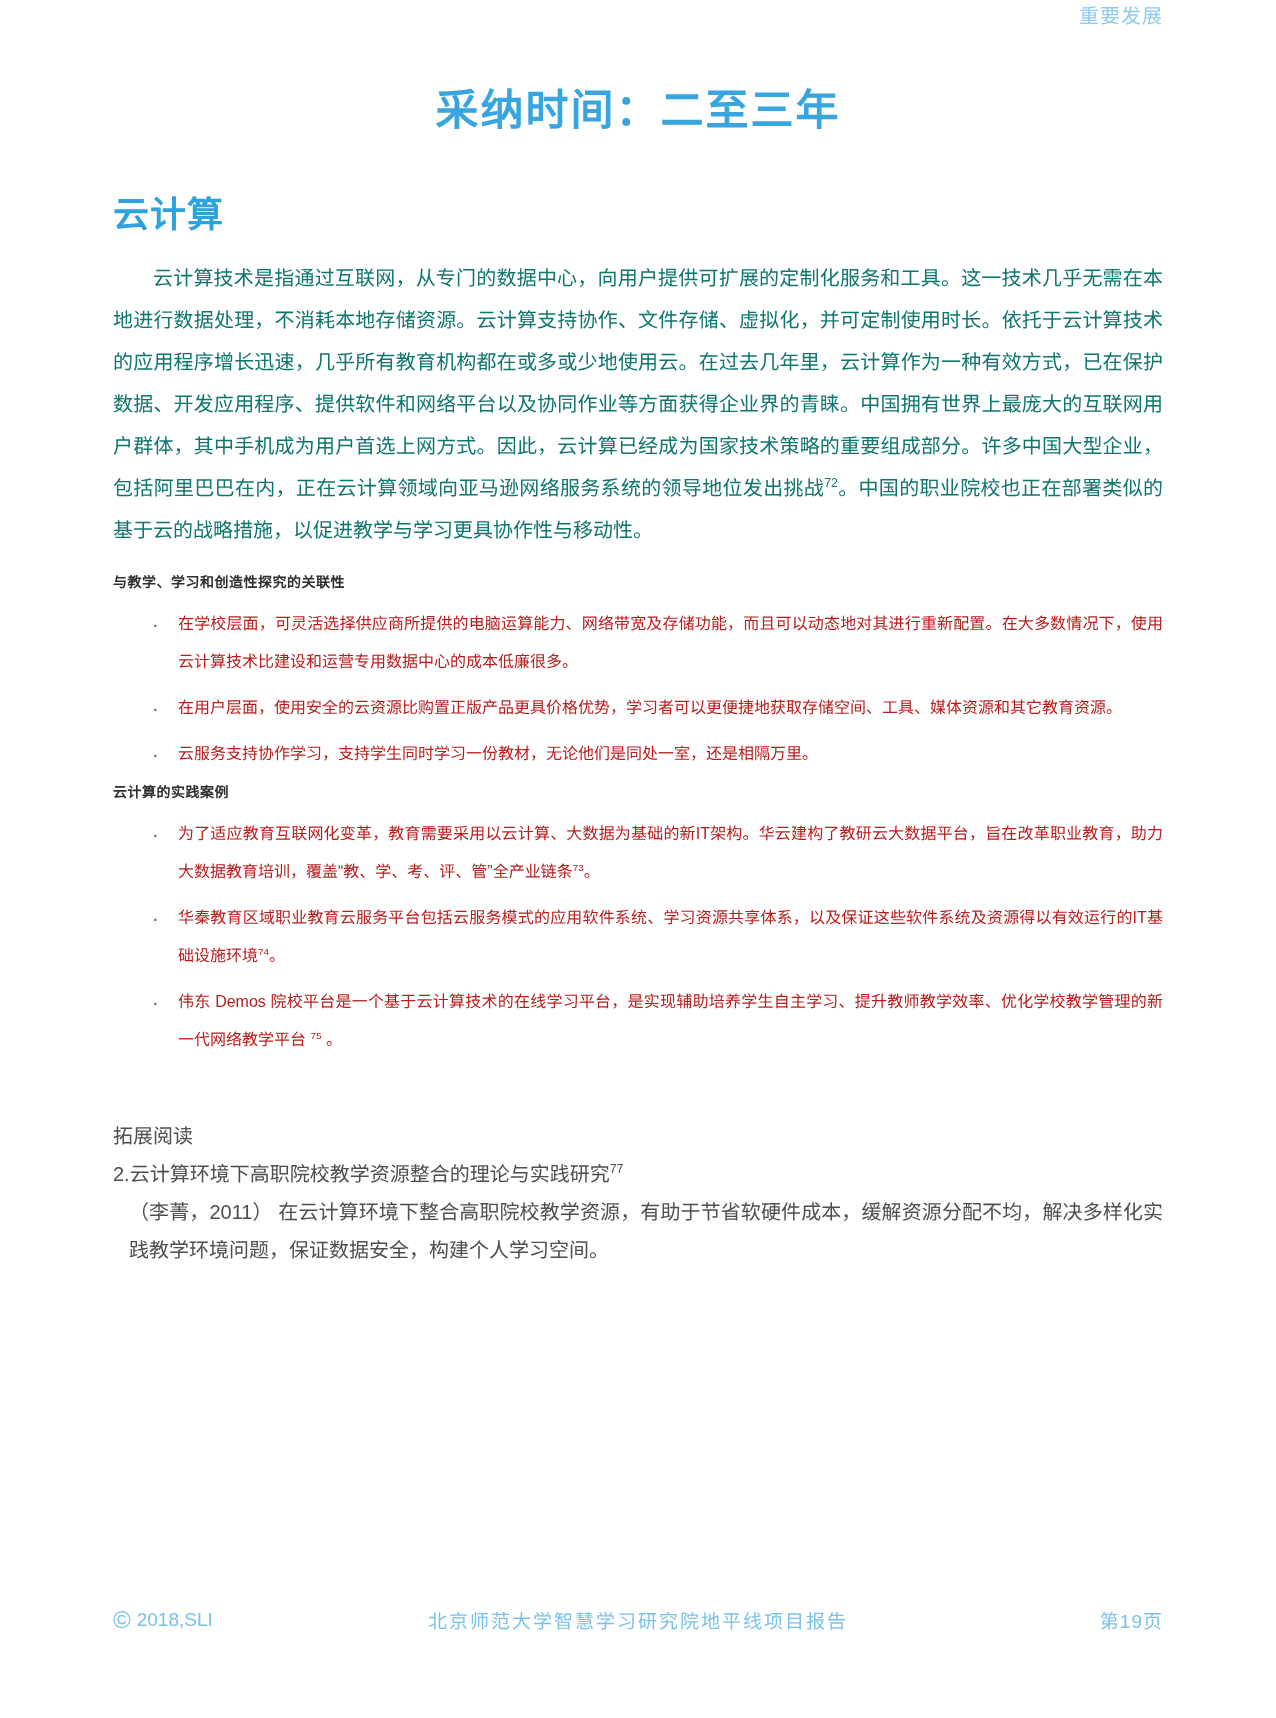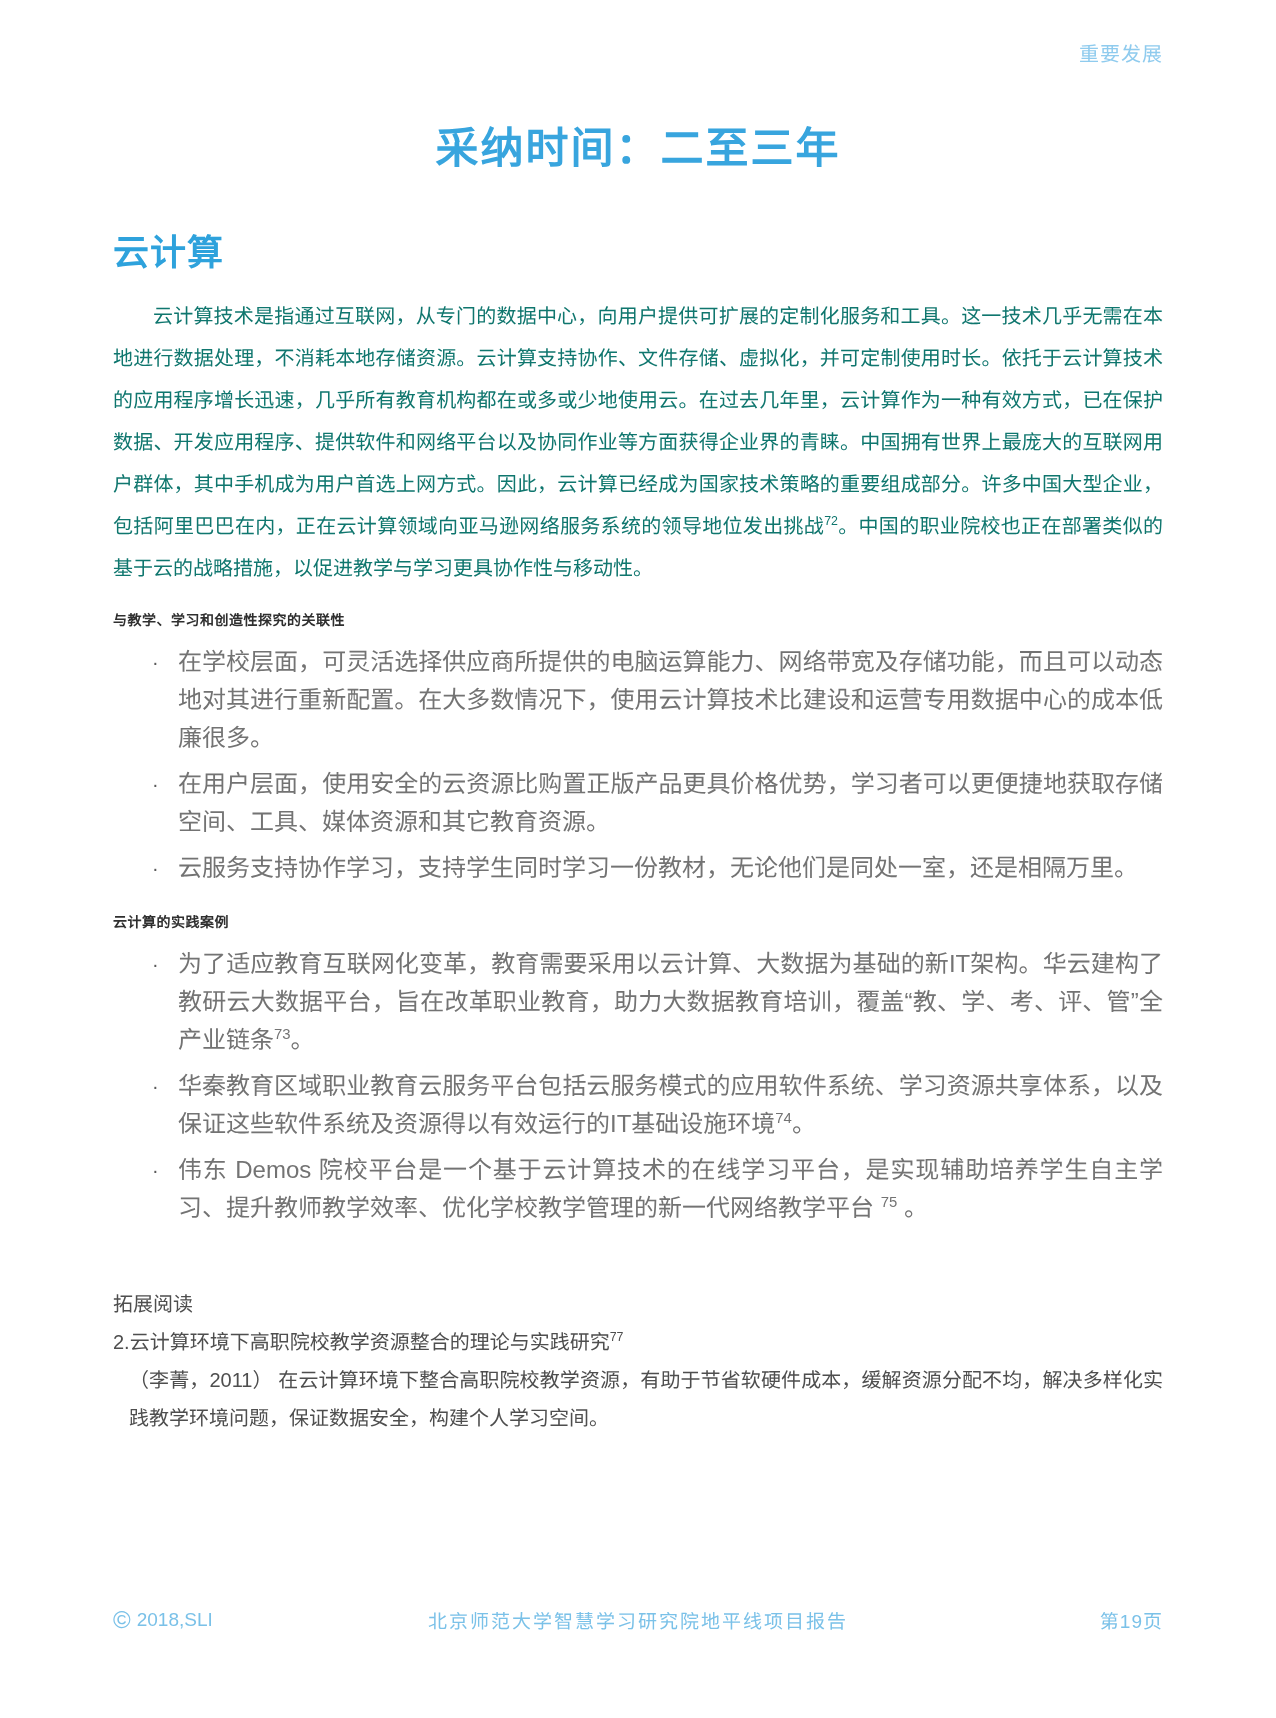--- a/index.html
+++ b/index.html
@@ -7,21 +7,20 @@
     width: 1276px; height: 1718px;
     font-family: "Liberation Sans", "DejaVu Sans", sans-serif;
     color: #4e4e4e;
     position: relative;
     overflow: hidden;
   }
   .page { position: relative; width: 1276px; height: 1718px; }
   .content { padding: 0 113px; }
 
   .tag-row {
-    padding-top: 38px;
     display: flex;
     justify-content: flex-end;
   }
   .tag {
     font-size: 20px;
     color: #8fcbee;
     letter-spacing: 1px;
   }
 
   .main-title {
@@ -72,27 +71,27 @@
   .bullet .dot {
     width: 26px;
     margin-left: 39px;
     flex: 0 0 auto;
     font-size: 20px;
     line-height: 38px;
     color: #5a5a5a;
   }
   .bullet .btext {
     flex: 1 1 auto;
-    font-size: 24px;
+    font-size: 16px;
     line-height: 38px;
     text-align: justify;
-    color: #737373;
+    color: #b91c1c;
   }
 
-  .practice-head { margin-top: 24px; }
+  .practice-head { margin-top: 8px; }
 
   .reading { margin-top: 58px; font-size: 20px; line-height: 38px; color: #4e4e4e; }
   .reading-label { }
   .reading-item-title { }
   .reading-item-body {
     padding-left: 16px;
     text-align: justify;
   }
 
   .footer {

